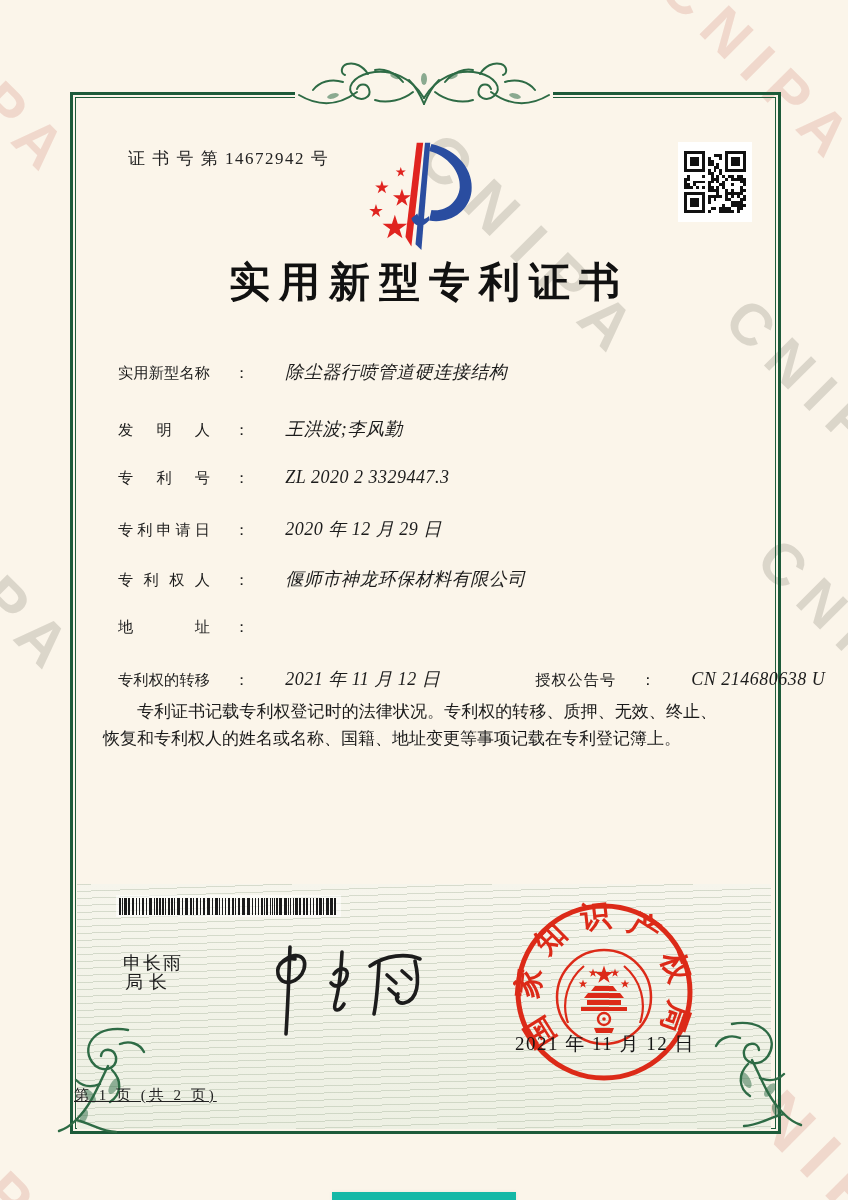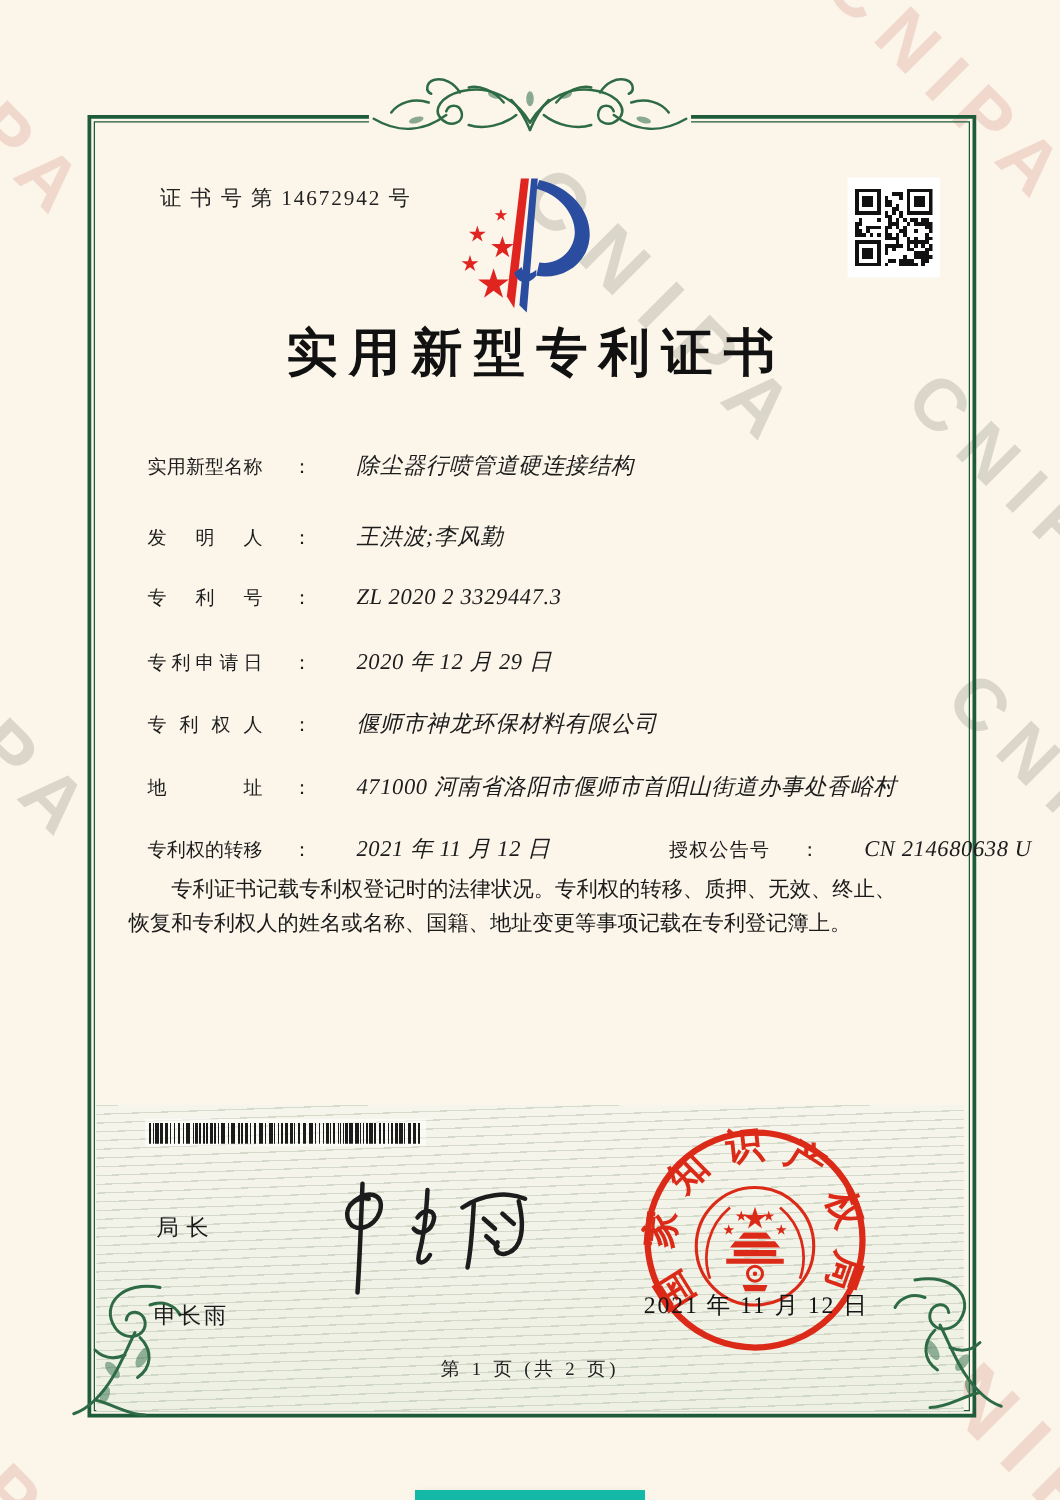--- a/index.html
+++ b/index.html
@@ -30,25 +30,25 @@
   .flabel{display:inline-block;width:92px;font-size:15.2px;text-align:justify;text-align-last:justify;color:#1c1c1c;}
   .fcolon{font-size:15.2px;margin-right:12px;}
   .fvalue{font-size:18px;letter-spacing:0.5px;color:#1c1c1c;font-style:italic;}
   .fvalue.w1{width:226px;}
   .flabel2{font-size:15.2px;letter-spacing:1px;}
   .paras{left:103px;top:699px;width:614px;font-size:17px;line-height:26.5px;text-align:justify;}
   .paras p{margin:0;text-indent:2em;}
   .barcode-wrap{left:116px;top:895px;width:225px;height:22px;background:rgba(255,255,255,0.55);
                 display:flex;align-items:center;justify-content:center;}
   .director-title{left:125px;top:970px;font-size:18px;letter-spacing:6px;font-family:Liberation Mono, monospace;}
-  .director-name{left:123px;top:1040px;font-size:18px;letter-spacing:2px;}
+  .director-name{left:123px;top:951px;font-size:18px;letter-spacing:2px;}
   .signature{left:250px;top:942px;}
   .seal{left:513px;top:901px;width:182px;height:182px;}
   .seal-date{left:505px;top:1031px;width:200px;text-align:center;font-size:19px;letter-spacing:1.5px;color:#151515;z-index:6;}
-  .pageinfo{left:74px;top:1086px;width:700px;text-align:center;font-size:15px;letter-spacing:3px;color:#222;}
+  .pageinfo{left:74px;top:1086px;width:700px;text-align:left;font-size:15px;letter-spacing:3px;color:#222;text-decoration:underline;}
   .contbox{left:50%;top:1192px;transform:translateX(-50%);background:#14b8a6;
            padding:7px 18px;font-size:15.5px;letter-spacing:3px;color:#222;
            box-shadow:0 0 4px rgba(0,0,0,0.06);white-space:nowrap;}
   .z2{z-index:2;} .z3{z-index:3;}
 </style>
 </head>
 <body>
 
 <div class="wm pink" style="left:-90px;top:-35px;font-size:60px;letter-spacing:14px;">CNIPA</div>
 <div class="wm pink" style="left:695px;top:-48px;font-size:60px;letter-spacing:14px;">CNIPA</div>
@@ -305,21 +305,20 @@
     <span class="fvalue">2020 年 12 月 29 日</span>
   </div>
   <div class="frow" style="top:207px">
     <span class="flabel">专利权人</span>
       <span class="fcolon">：</span>
     <span class="fvalue">偃师市神龙环保材料有限公司</span>
   </div>
   <div class="frow" style="top:257px">
     <span class="flabel">地址</span>
       <span class="fcolon">：</span>
-    <span class="fvalue">471000 河南省洛阳市偃师市首阳山街道办事处香峪村</span>
   </div>
   <div class="frow" style="top:307px">
     <span class="flabel">专利权的转移</span>
       <span class="fcolon">：</span>
     <span class="fvalue w1">2021 年 11 月 12 日</span>
     <span class="flabel2">授权公告号</span>
       <span class="fcolon">：</span>
     <span class="fvalue">CN 214680638 U</span>
   </div>
 </div>

